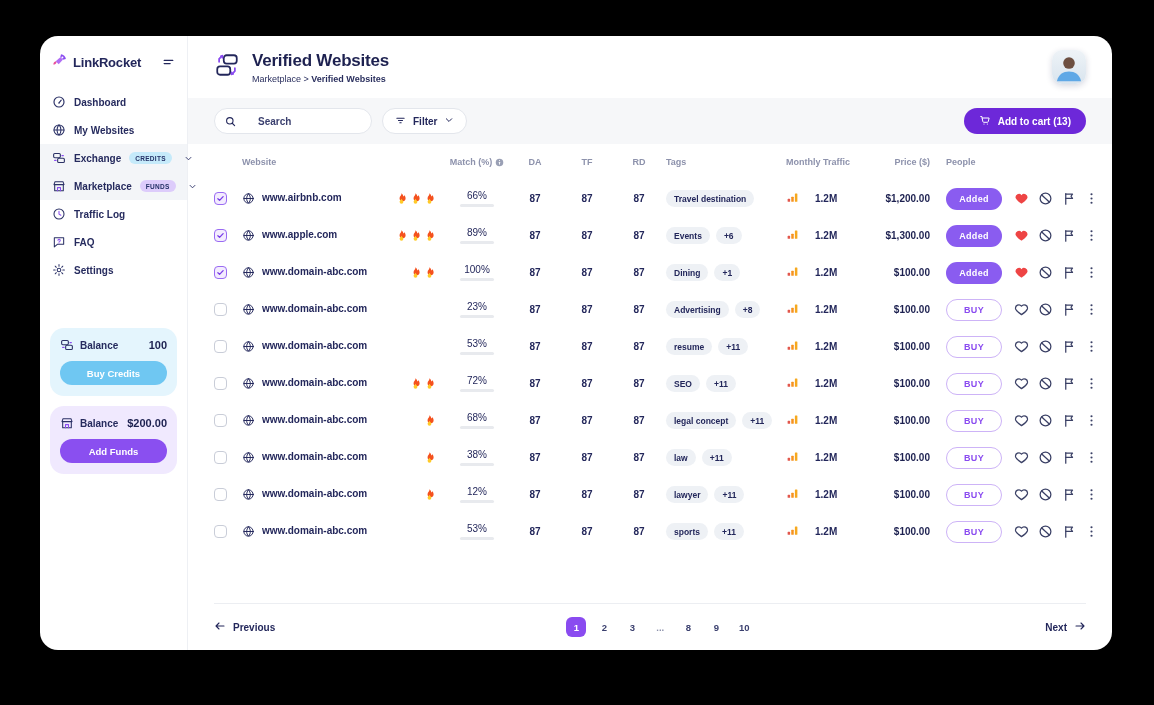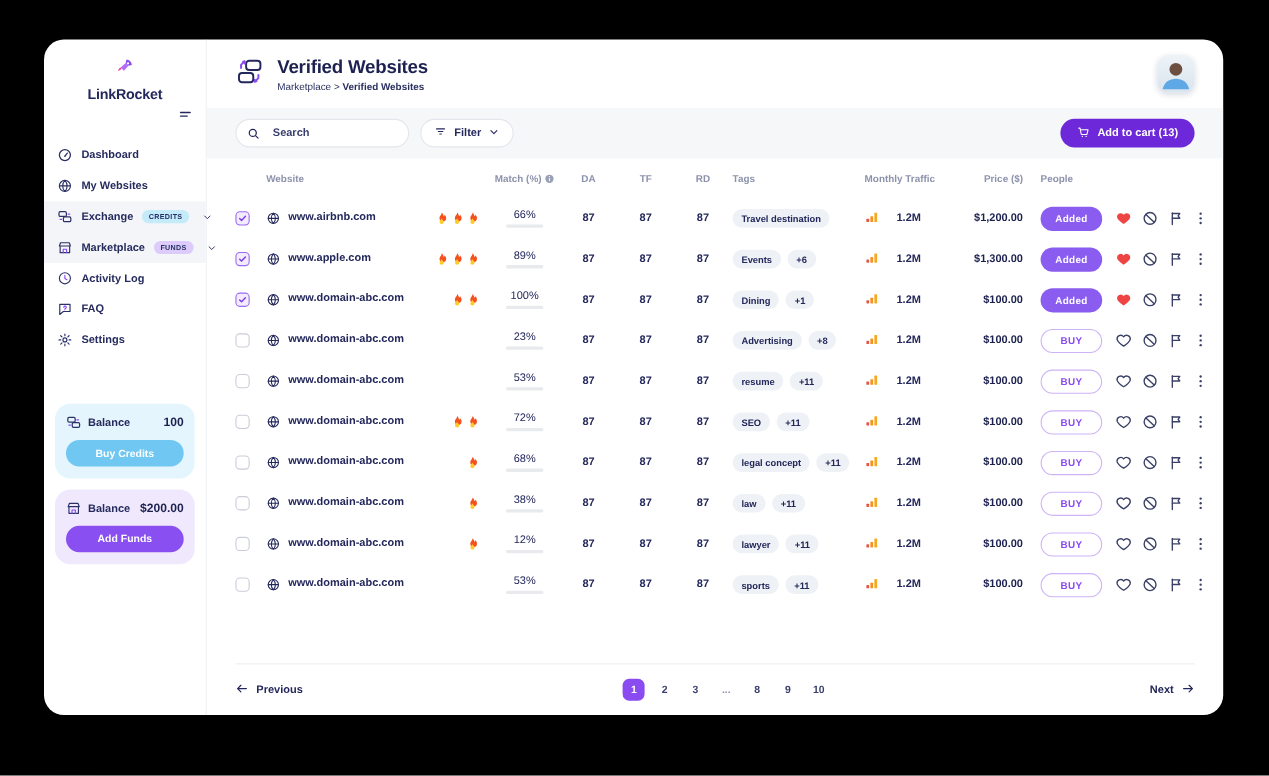--- a/index.html
+++ b/index.html
@@ -5,21 +5,21 @@
   * { margin:0; padding:0; box-sizing:border-box; }
   html,body { width:1154px; height:705px; }
   body { background:#000; font-family:"Liberation Sans", sans-serif; position:relative; overflow:hidden; }
 
   .window { position:absolute; left:40px; top:36px; width:1072px; height:614px;
     background:#fff; border-radius:18px; overflow:hidden; display:flex;
     box-shadow:0 25px 70px rgba(0,0,0,.55); }
 
   
   .sidebar { width:148px; flex:0 0 148px; border-right:1px solid #eef0f4; display:flex; flex-direction:column; padding:14px 0 12px; }
-  .logo-row { display:flex; align-items:center; gap:5px; padding:2px 12px 16px;flex-direction:column; }
+  .logo-row { display:flex; align-items:center; gap:5px; padding:2px 12px 16px; }
   .logo-text { font-size:13px; font-weight:800; color:#23275b; letter-spacing:-.2px; }
   .hamburger { margin-left:auto; color:#23275b; display:flex; }
   .side-item { display:flex; align-items:center; gap:8px; padding:7px 12px; font-size:10px; color:#262b5e; font-weight:600; cursor:pointer; }
   .side-item .si-icon { display:flex; color:#2b3166; }
   .side-item.hl { background:#f3f5f8; }
   .si-badge { margin-left:auto; font-size:6.5px; font-weight:700; padding:2.5px 6px; border-radius:7px; color:#233066; letter-spacing:.3px; }
   .si-chevron { display:flex; color:#2b3166; margin-left:4px; }
   .side-item:not(.has-badge) .si-badge, .side-item:not(.has-badge) .si-chevron { display:none; }
 
   .bal-card { margin:0 10px; border-radius:14px; padding:10px 10px 11px; }
@@ -33,21 +33,21 @@
   
   .main { flex:1; display:flex; flex-direction:column; min-width:0; }
   .pg-header { height:62px; display:flex; align-items:center; padding:0 26px; gap:12px; flex:0 0 auto; }
   .pg-title { font-size:17px; font-weight:800; color:#1d2150; letter-spacing:-.2px; }
   .breadcrumb { font-size:9px; color:#2a2f5e; margin-top:3px; }
   .breadcrumb .cur { font-weight:800; }
   .avatar { margin-left:auto; width:34px; height:34px; border-radius:10px; overflow:hidden;
     background:linear-gradient(180deg,#eef3f7,#d9e4ee); box-shadow:0 2px 6px rgba(30,40,90,.18); }
 
   .toolbar { background:#f6f7f9; padding:10px 26px; display:flex; align-items:center; gap:10px; flex:0 0 auto; }
-  .search-box { width:158px; height:26px; border-radius:13px; border:1px solid #e3e6ec; background:#fff; display:flex; align-items:center; gap:12px; padding:0 10px; }
+  .search-box { width:158px; height:26px; border-radius:13px; border:1px solid #e3e6ec; background:#fff; display:flex; align-items:center; gap:22px; padding:0 10px; }
   .search-box .sicon { display:flex; color:#23275b; }
   .search-box input { border:none; outline:none; font-size:10px; width:100%; color:#23275b; background:transparent; font-weight:600; font-family:inherit; }
   .search-box input::placeholder { color:#3a3f6e; }
   .filter-btn { height:26px; border-radius:13px; border:1px solid #e3e6ec; background:#fff; display:flex; align-items:center; gap:7px; padding:0 12px; font-size:10px; font-weight:600; color:#23275b; cursor:pointer; font-family:inherit; }
   .cart-btn { margin-left:auto; height:26px; border-radius:13px; background:#6d28d9; color:#fff; border:none; font-size:10px; font-weight:700; padding:0 15px; display:flex; align-items:center; gap:7px; cursor:pointer; font-family:inherit; }
 
   .table-area { flex:1; padding:0 26px; display:flex; flex-direction:column; }
   .thead, .trow { display:grid; grid-template-columns:26px 140px 60px 62px 50px 50px 50px 118px 72px 84px 66px 68px 22px; align-items:center; column-gap:2px; }
   .thead { height:36px; font-size:9px; color:#8d92ac; font-weight:600; flex:0 0 auto; }
   .trow { height:37px; }
@@ -161,21 +161,21 @@
             </svg>
           </span>
   </div>
         <div class="side-item">
     <span class="si-icon">
             <svg viewBox="0 0 24 24" width="14" height="14" fill="none" stroke="currentColor" stroke-width="1.8" stroke-linecap="round" stroke-linejoin="round">
               <circle cx="12" cy="12" r="8.6"></circle>
               <path d="M12 7.2v5l3.2 2" stroke="#8a4bf0"></path>
             </svg>
           </span>
-    <span class="si-label">Activity Log</span>
+    <span class="si-label">Traffic Log</span>
 
   </div>
         <div class="side-item">
     <span class="si-icon">
             <svg viewBox="0 0 24 24" width="14" height="14" fill="none" stroke="currentColor" stroke-width="1.8" stroke-linecap="round" stroke-linejoin="round">
               <path d="M4 4.6h16v11.2H9.6L4 20.4z"></path>
               <path d="M10.3 9.2a1.9 1.9 0 1 1 2.7 1.7c-.7.3-1 .8-1 1.5" stroke="#8a4bf0"></path>
               <circle cx="12" cy="14.3" r=".7" fill="#8a4bf0" stroke="none"></circle>
             </svg>
           </span>

